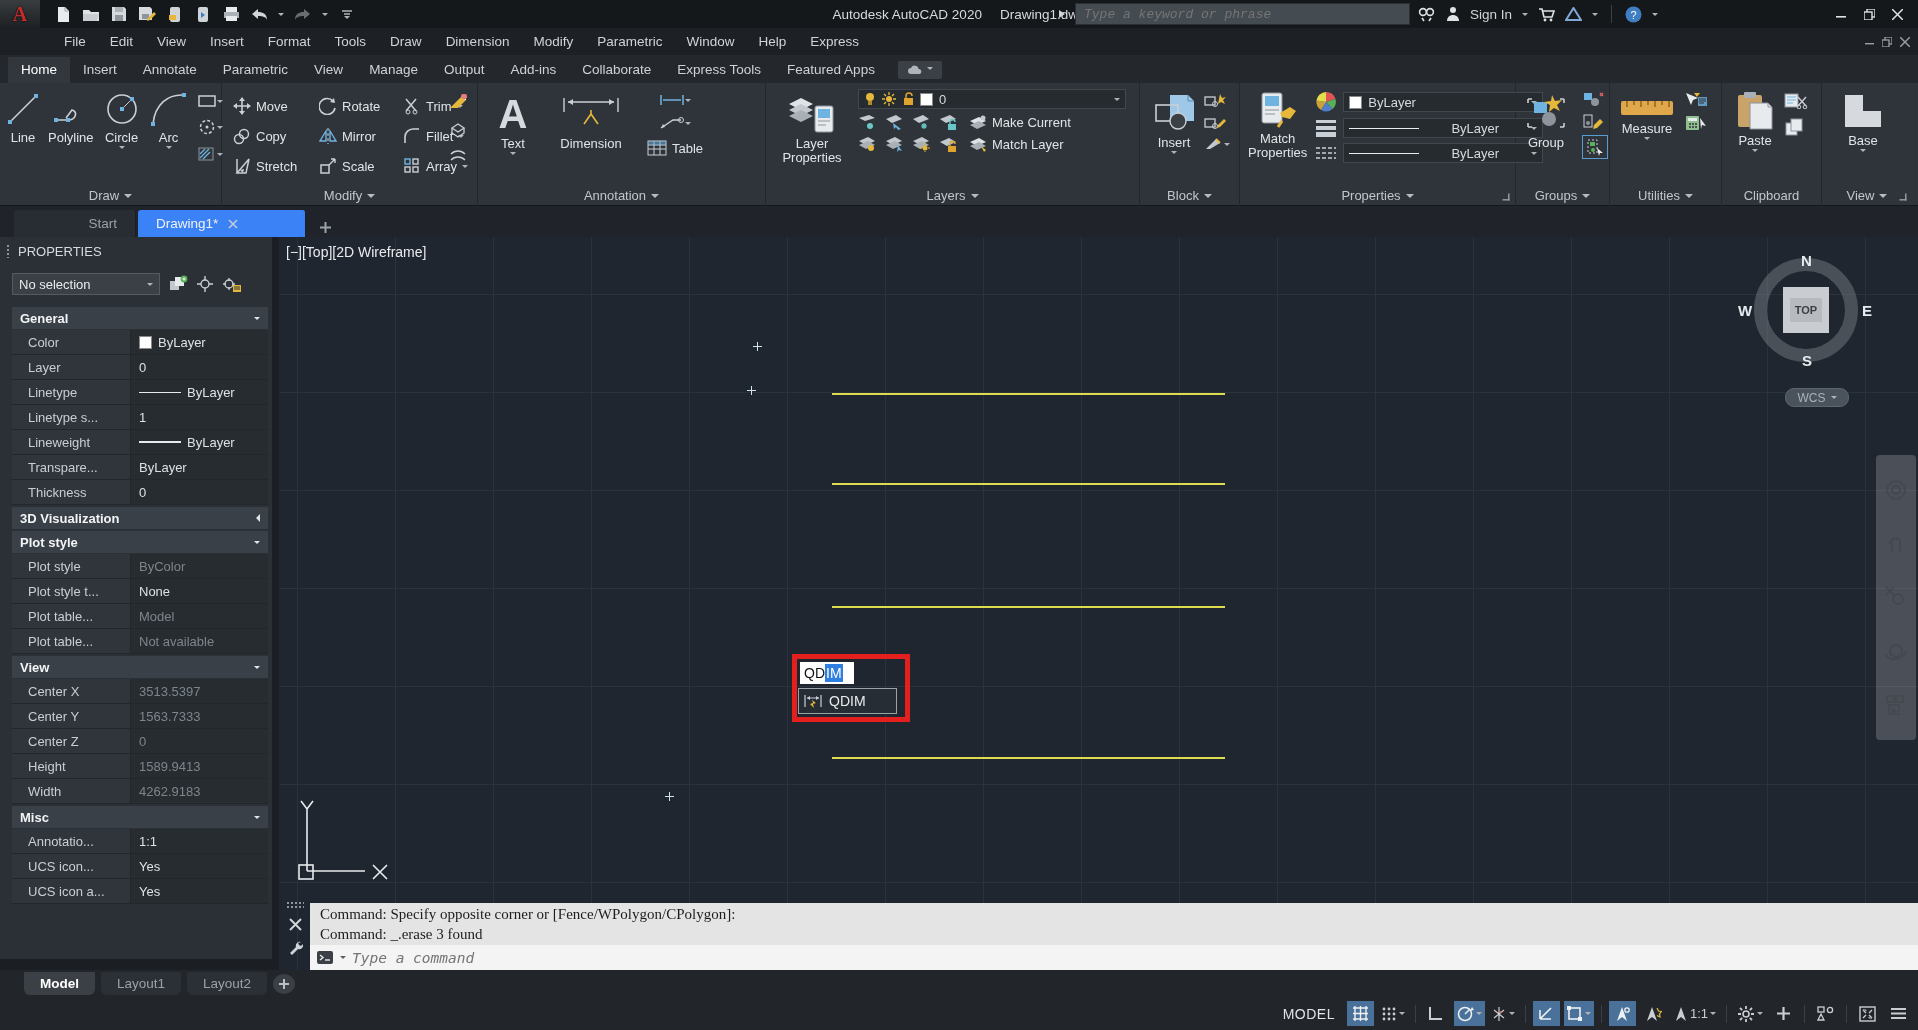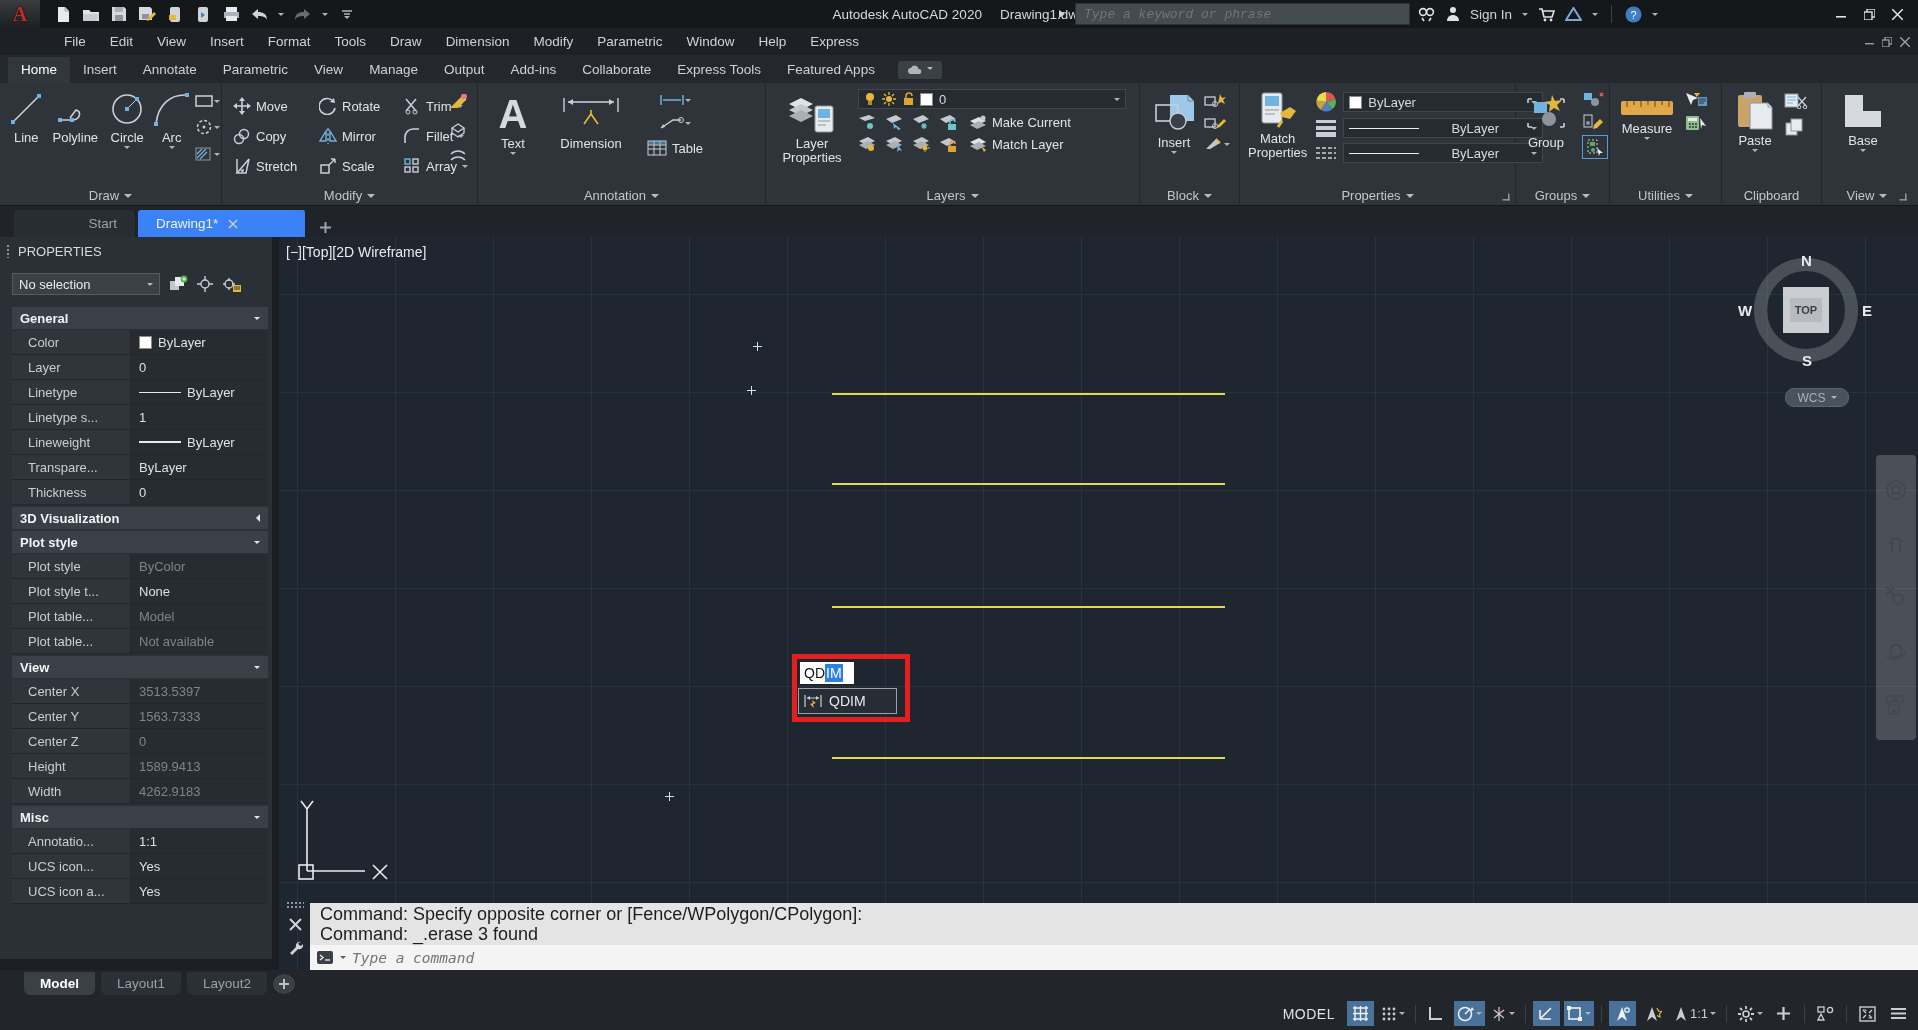--- a/index.html
+++ b/index.html
@@ -83,21 +83,21 @@
   
   .ucs{position:absolute;left:8px;top:548px}
   
   .redbox{position:absolute;left:513px;top:417px;width:118px;height:68px;border:5px solid #e3201d}
   .dyn-input{position:absolute;left:521px;top:425px;width:54px;height:22px;background:#fff;display:flex;align-items:center;padding-left:4px;font-size:14px;color:#111}
   .dyn-input .sel{background:#2f7fe0;color:#fff;padding:1px 1px}
   .suggest{position:absolute;left:519px;top:451px;width:99px;height:26px;background:#272d34;border:1px solid #9aa1a7;display:flex;align-items:center;gap:6px;padding-left:4px;color:#e8ebee;font-size:14px}
   
   .cmd-tools{position:absolute;left:2px;top:664px;width:28px;display:flex;flex-direction:column;align-items:center;gap:9px;color:#cfd4d9}
   .cmd-hist{position:absolute;left:31px;top:666px;width:1608px;height:42px;background:#e4e4e4;color:#1d1d1d;
-    font-family:Liberation Sans, sans-serif;font-size:18px;line-height:20px;padding:1px 10px}
+    font-family:Liberation Serif, serif;font-size:15px;line-height:20px;padding:1px 10px}
   .cmd-line{position:absolute;left:31px;top:708px;width:1608px;height:25px;background:#f4f4f4;display:flex;align-items:center;gap:6px;padding-left:6px}
   .cmd-line input{flex:1;border:none;outline:none;background:transparent;font-family:"DejaVu Sans Mono",monospace;font-style:italic;font-size:14.5px;color:#5a5a5a}
   
   .layoutrow{position:absolute;left:0;top:970px;width:1918px;height:27px;background:#22262b;display:flex;align-items:center;padding-left:24px;font-size:13.5px}
   .ltab{padding:4px 16px;color:#9aa1a7;background:#2b3036;border-radius:0 0 6px 6px;margin-right:6px}
   .ltab.active{background:#3a4046;color:#ffffff}
   .lplus{width:22px;height:20px;border-radius:50%;background:#3a4046;color:#b9bfc5;display:flex;align-items:center;justify-content:center}
   
   .statusbar{position:absolute;left:0;top:997px;width:1918px;height:33px;background:#22262b;display:flex;align-items:center;justify-content:flex-end;gap:4px;padding-right:6px;color:#c9ced3}
   .sbtn{min-width:27px;height:25px;display:flex;align-items:center;justify-content:center;gap:2px;padding:0 3px;font-size:13px}
@@ -293,21 +293,21 @@
       <svg width="16" height="10">
         <path d="M4 9a3 3 0 010-6 4 4 0 017.6 1A2.5 2.5 0 0112 9z" fill="#aeb4ba"></path>
       </svg>
       <span class="car" style="margin-top:0"></span>
     </span>
 </div>
 
 <div class="ribbonbody">
 
   <div class="panel" style="width:222px;padding-left:6px">
-    <div style="display:flex;gap:2px">
+    <div style="display:flex;gap:8px">
       <div class="bigbtn" style="width:44px">
         <svg width="34" height="38">
             <path d="M4 32L30 6" stroke="#c9cfd6" stroke-width="1.6"></path>
             <rect x="2" y="30" width="4" height="4" fill="#6fb3e0"></rect>
             <rect x="28" y="4" width="4" height="4" fill="#6fb3e0"></rect>
           </svg>
         <span class="cap">Line</span>
       </div>
       <div class="bigbtn" style="width:58px">
         <svg width="36" height="38">

